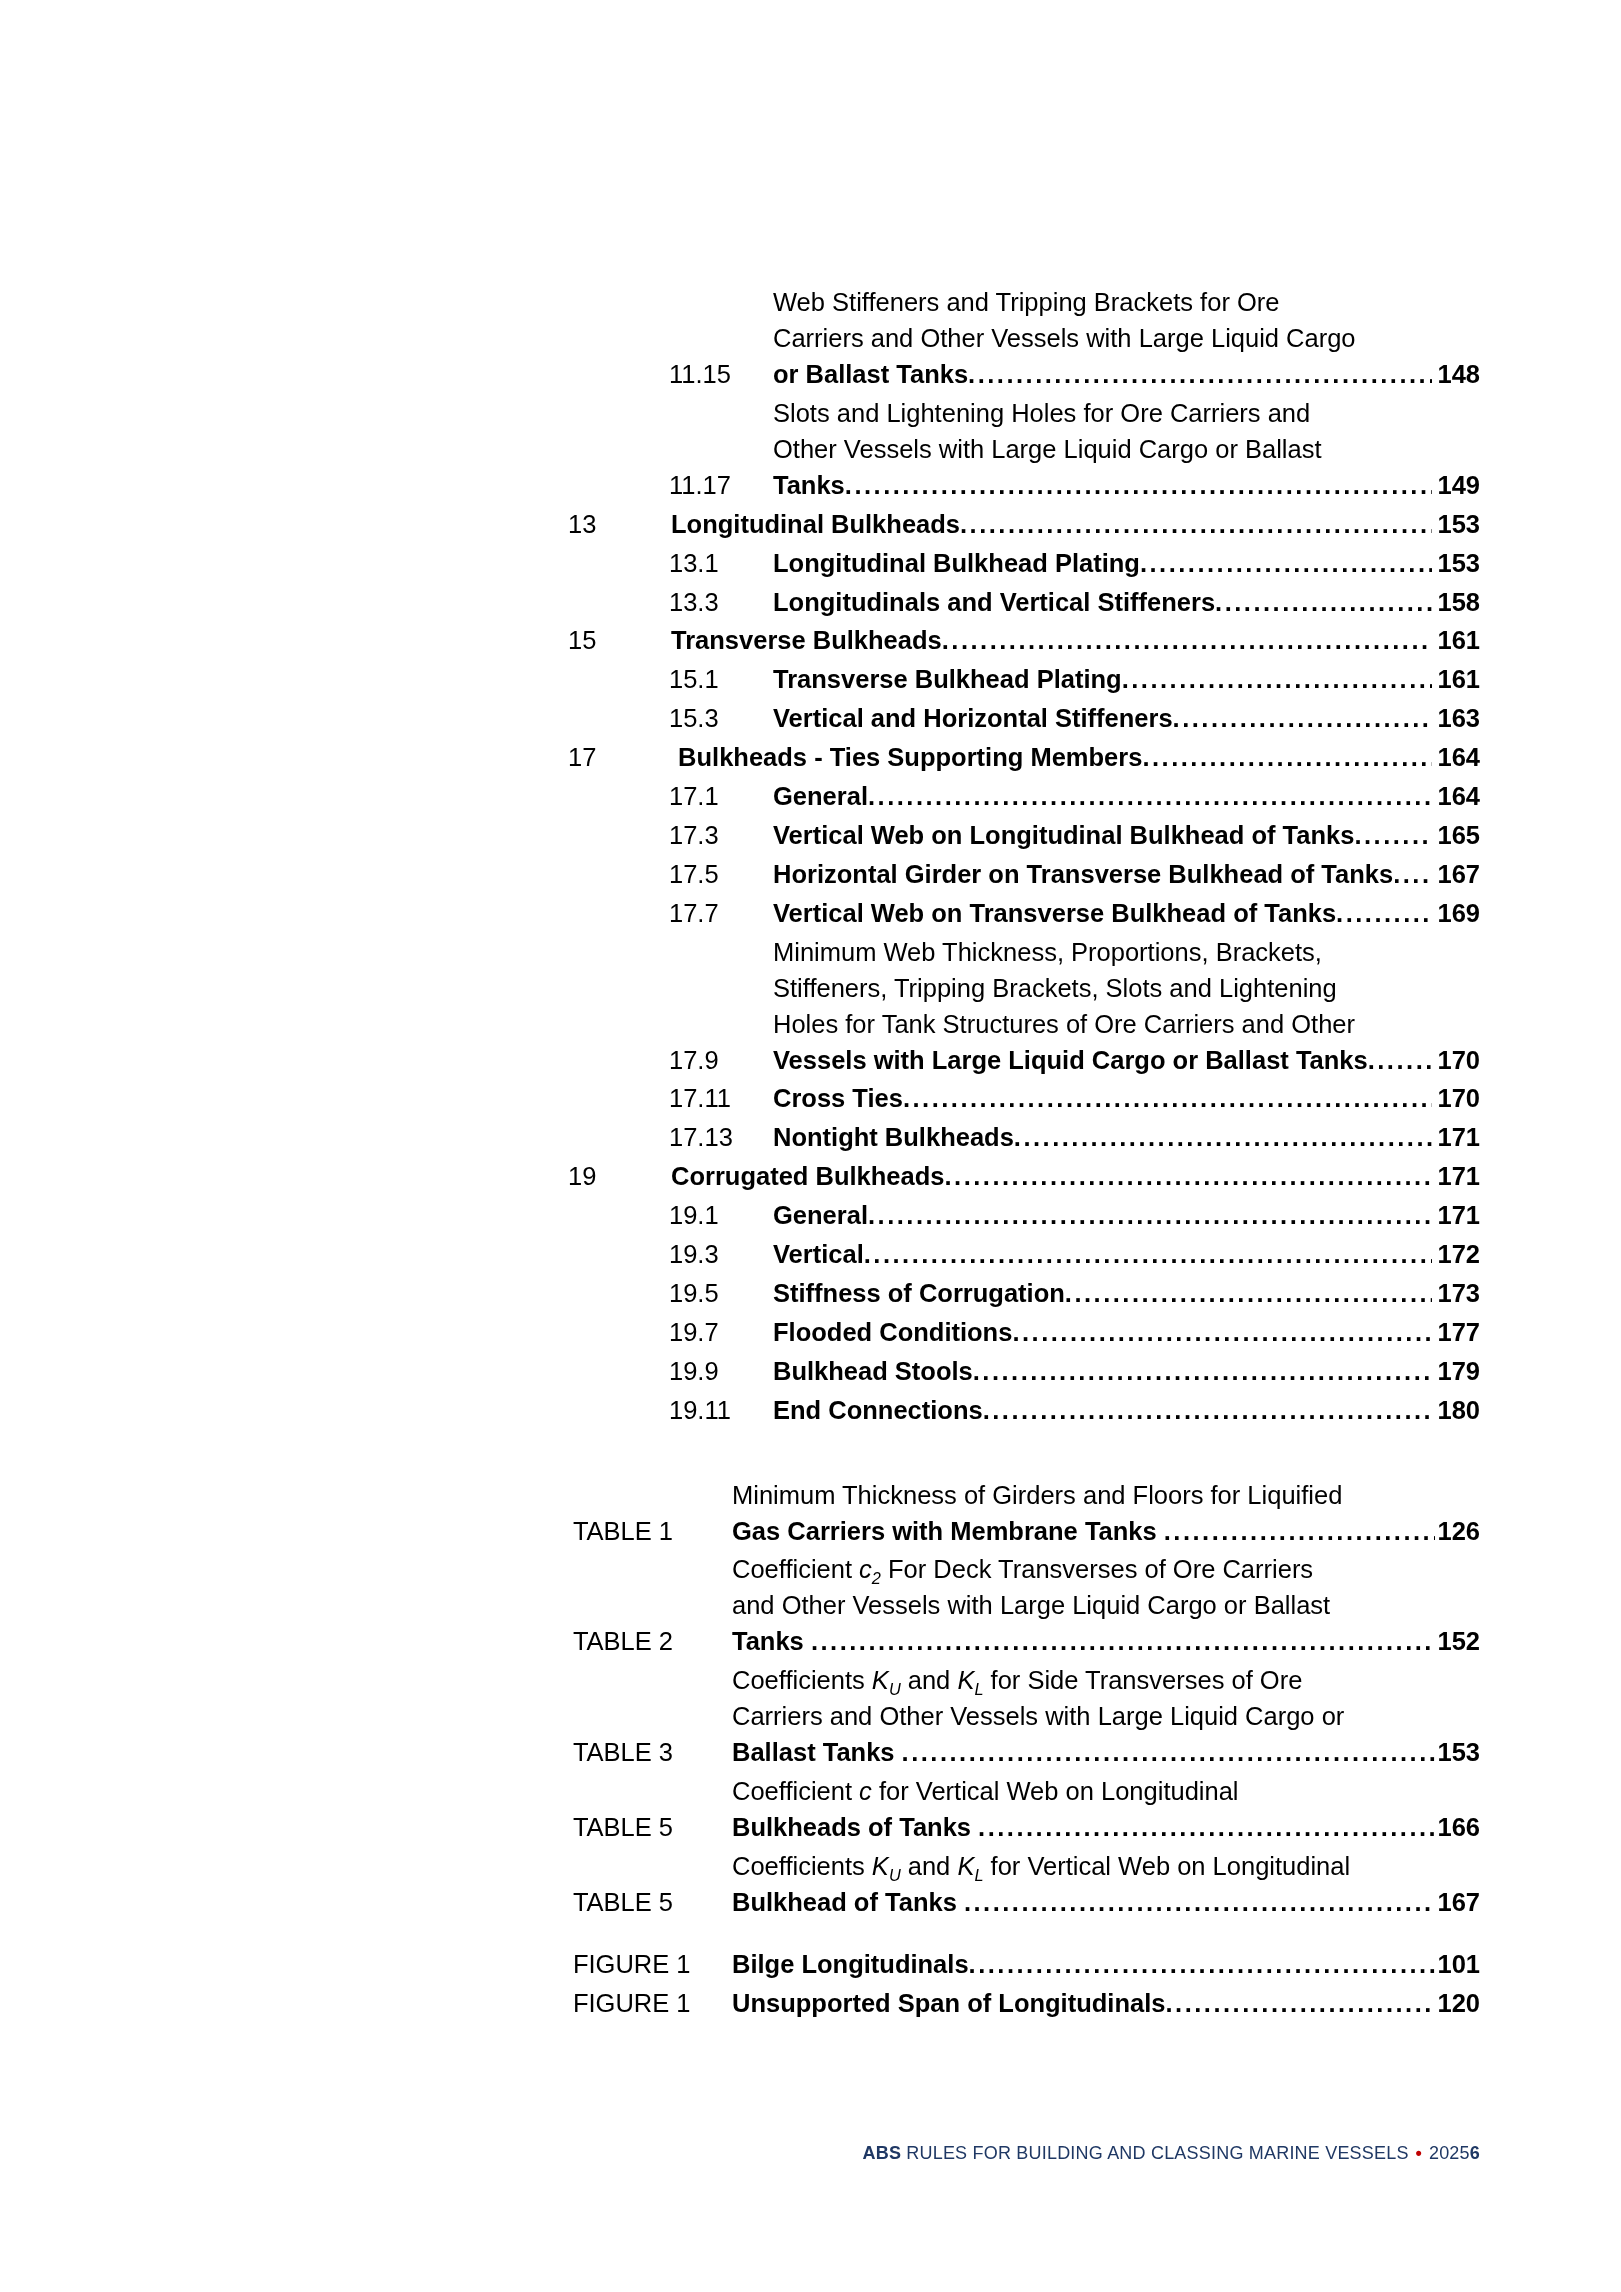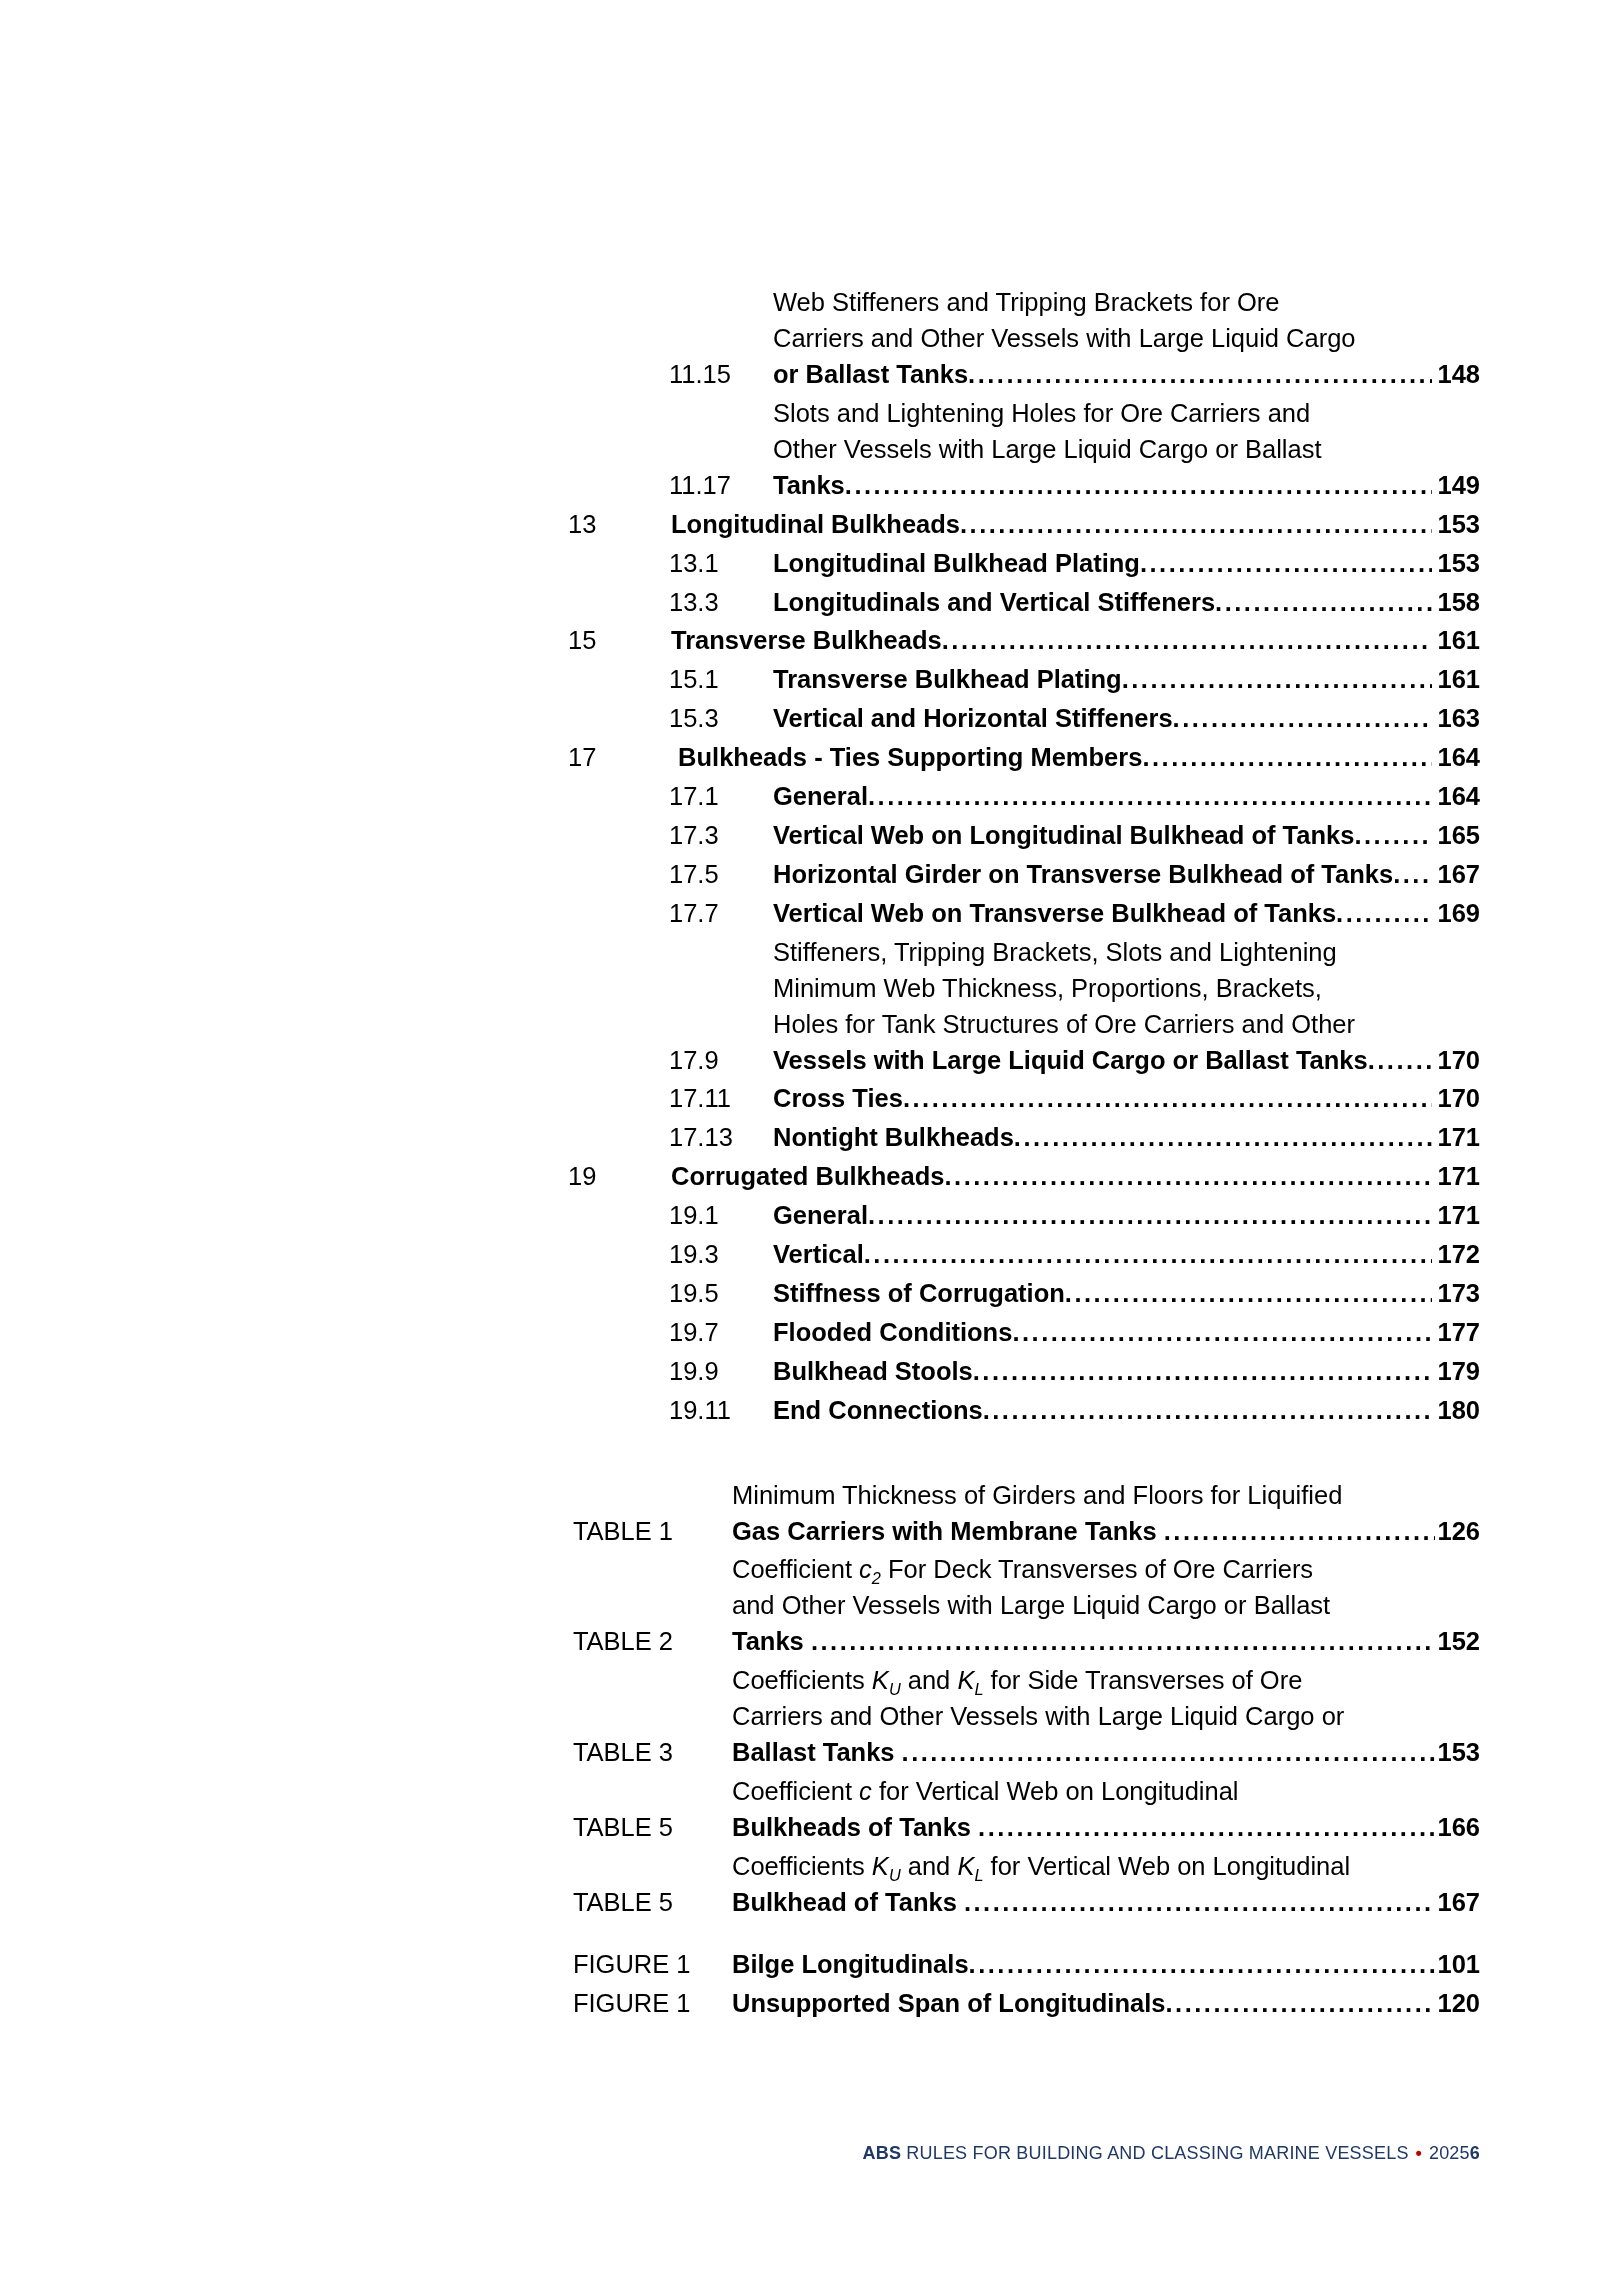--- a/index.html
+++ b/index.html
@@ -135,22 +135,22 @@
         </div>
         <div class="entry lvl2">
           <span class="num">17.7</span>
           <div class="title">
             <div class="tline last"><span class="ttext">Vertical Web on Transverse Bulkhead of Tanks</span><span class="dots"></span><span class="pg">169</span></div>
           </div>
         </div>
         <div class="entry lvl2">
           <span class="num">17.9</span>
           <div class="title">
+            <div class="tline">Minimum Web Thickness, Proportions, Brackets,</div>
             <div class="tline">Stiffeners, Tripping Brackets, Slots and Lightening</div>
-            <div class="tline">Minimum Web Thickness, Proportions, Brackets,</div>
             <div class="tline">Holes for Tank Structures of Ore Carriers and Other</div>
             <div class="tline last"><span class="ttext">Vessels with Large Liquid Cargo or Ballast Tanks</span><span class="dots"></span><span class="pg">170</span></div>
           </div>
         </div>
         <div class="entry lvl2">
           <span class="num">17.11</span>
           <div class="title">
             <div class="tline last"><span class="ttext">Cross Ties</span><span class="dots"></span><span class="pg">170</span></div>
           </div>
         </div>

